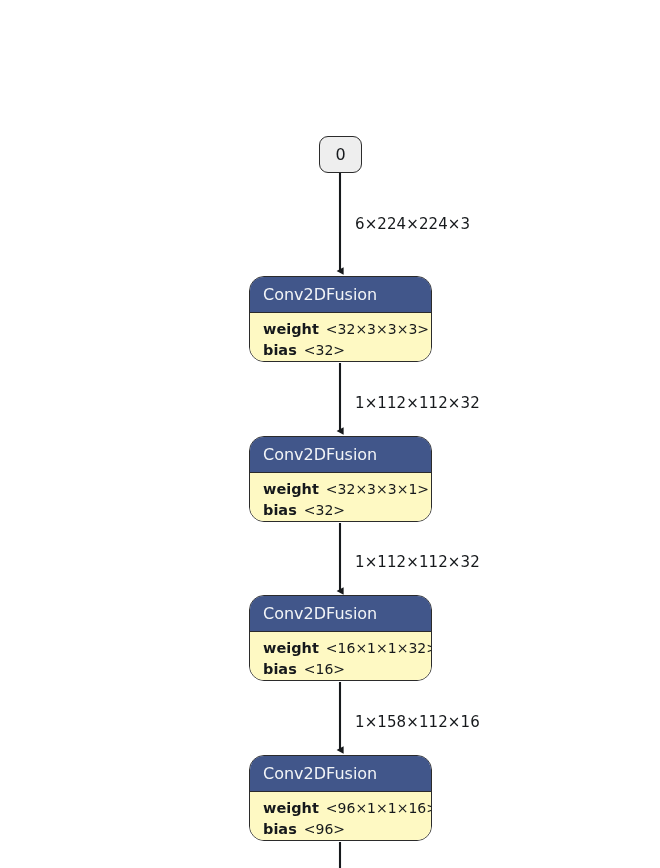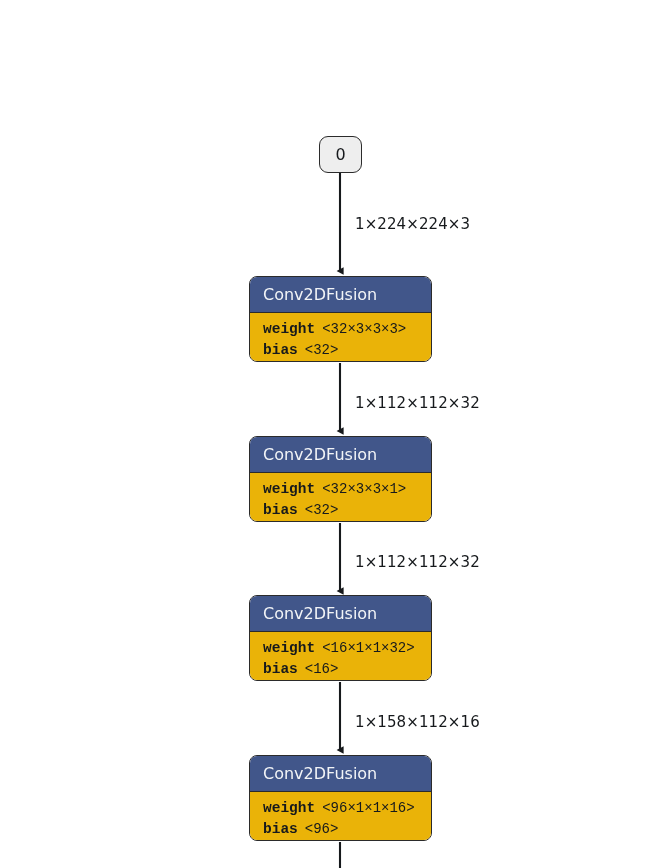--- a/index.html
+++ b/index.html
@@ -58,44 +58,43 @@
     font-size: 16px;
     color: #16191c;
     line-height: 1;
   }
 
   
   .op-node {
     position: absolute;
     box-sizing: border-box;
     border: 1.6px solid #2b2b2b;
-    border-radius: 8px;
+    border-radius: 15px;
     background: #ffffff;
     overflow: hidden;
   }
   .op-header {
     box-sizing: border-box;
     height: 36px;
     background: #41568a;
     border-bottom: 1.2px solid #2b2b2b;
     display: flex;
     align-items: center;
     padding: 0 0 0 13px;
   }
   .op-title {
     color: #f2f4f7;
     font-size: 16px;
     line-height: 1;
     white-space: nowrap;
   }
   .op-body {
     box-sizing: border-box;
-    background: #eab308;
+    background: #fef9c3;
     padding: 6px 12px 7px 13px;
-    font-family: Liberation Mono, monospace;
   }
   .attr-row {
     display: flex;
     align-items: baseline;
     white-space: nowrap;
     line-height: 21px;
   }
   .attr-name {
     font-weight: bold;
     font-size: 14.5px;
@@ -127,21 +126,21 @@
 
     <line x1="340" y1="682" x2="340" y2="750" stroke="#16191c" stroke-width="2.1" marker-end="url(#arrowhead)"></line>
 
     <line x1="340" y1="842" x2="340" y2="868" stroke="#16191c" stroke-width="2.1"></line>
   </svg>
 
   <div class="io-node" style="left:319px; top:136px; width:43px; height:37px;">
     <span class="io-node-label">0</span>
   </div>
 
-  <div class="edge-label" style="left:355px; top:215px;">1×224×224×3</div>
+  <div class="edge-label" style="left:355px; top:215px;">6×224×224×3</div>
   <div class="edge-label" style="left:355px; top:394px;">1×112×112×32</div>
   <div class="edge-label" style="left:355px; top:553px;">1×112×112×32</div>
   <div class="edge-label" style="left:355px; top:713px;">1×158×112×16</div>
 
   <div class="op-node" style="left:249px; top:276px; width:183px; height:86px;">
     <div class="op-header">
       <span class="op-title">Conv2DFusion</span>
     </div>
     <div class="op-body">
       <div class="attr-row">

